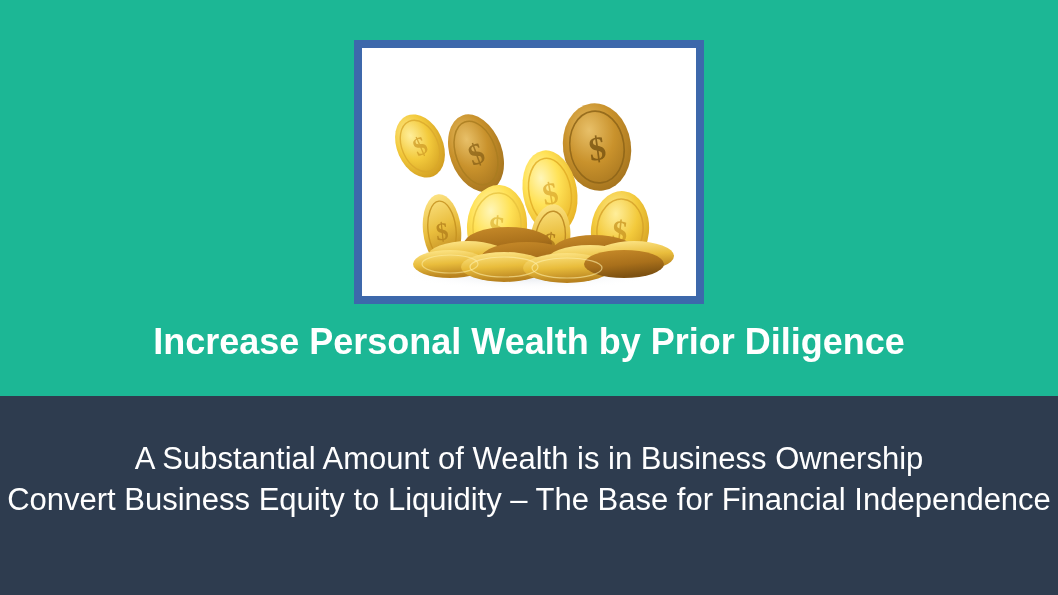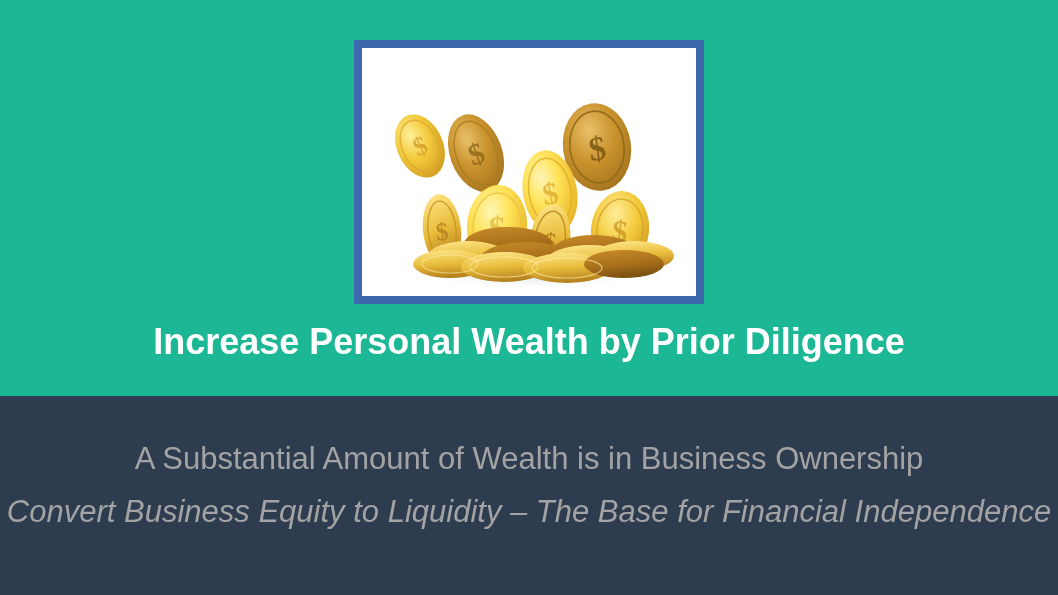--- a/index.html
+++ b/index.html
@@ -81,32 +81,31 @@
     margin-top: 6px;
   }
 
   
   .subtitle {
     position: absolute;
     left: 0;
     top: 438px;
     width: 1058px;
     text-align: center;
-    color: #a3a3a3;
+    color: #ffffff;
     font-size: 31px;
     font-weight: normal;
     line-height: 41px;
   }
   .subtitle-line {
     display: block;
     white-space: nowrap;
   }
   .subtitle-line + .subtitle-line {
-    margin-top: 12px;
-    font-style: italic;
+    margin-top: 0px;
   }
 </style>
 </head>
 <body>
 
 <div id="slide">
 
   <div class="band-top"></div>
   <div class="band-bottom"></div>
 

